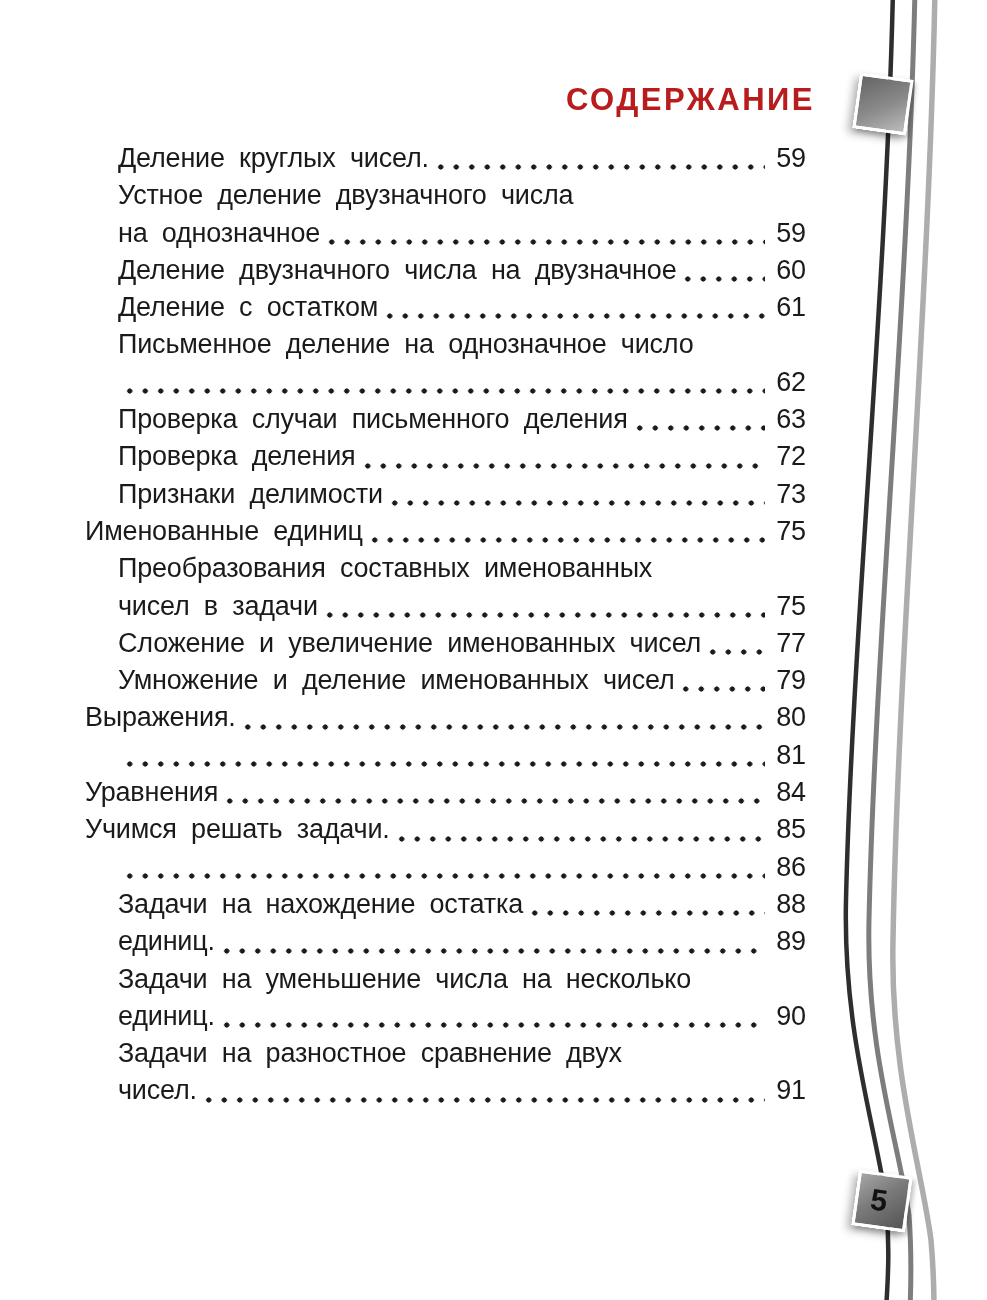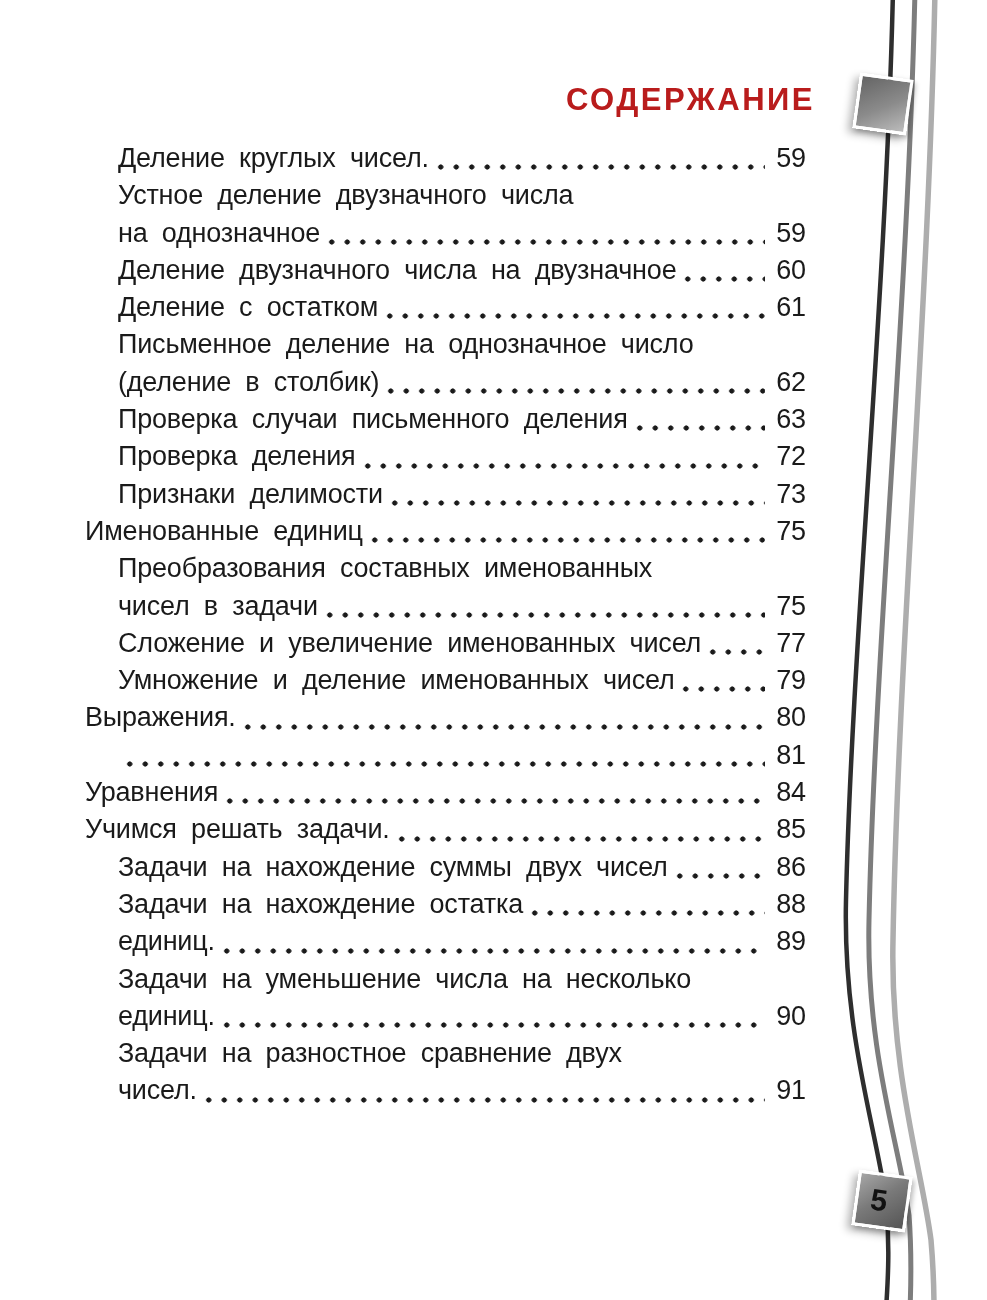--- a/index.html
+++ b/index.html
@@ -132,21 +132,20 @@
       </div>
       <div class="row indent">
         <span class="txt">Деление с остатком</span>
         <span class="leader"></span>
         <span class="num">61</span>
       </div>
       <div class="row indent">
         <span class="txt">Письменное деление на однозначное число</span>
       </div>
       <div class="row indent">
-        <span class="txt">(деление в столбик)</span>
         <span class="leader"></span>
         <span class="num">62</span>
       </div>
       <div class="row indent">
         <span class="txt">Проверка случаи письменного деления</span>
         <span class="leader"></span>
         <span class="num">63</span>
       </div>
       <div class="row indent">
         <span class="txt">Проверка деления</span>
@@ -194,21 +193,20 @@
         <span class="txt">Уравнения</span>
         <span class="leader"></span>
         <span class="num">84</span>
       </div>
       <div class="row">
         <span class="txt">Учимся решать задачи.</span>
         <span class="leader"></span>
         <span class="num">85</span>
       </div>
       <div class="row indent">
-        <span class="txt">Задачи на нахождение суммы двух чисел</span>
         <span class="leader"></span>
         <span class="num">86</span>
       </div>
       <div class="row indent">
         <span class="txt">Задачи на нахождение остатка</span>
         <span class="leader"></span>
         <span class="num">88</span>
       </div>
       <div class="row indent">
         <span class="txt">единиц.</span>

